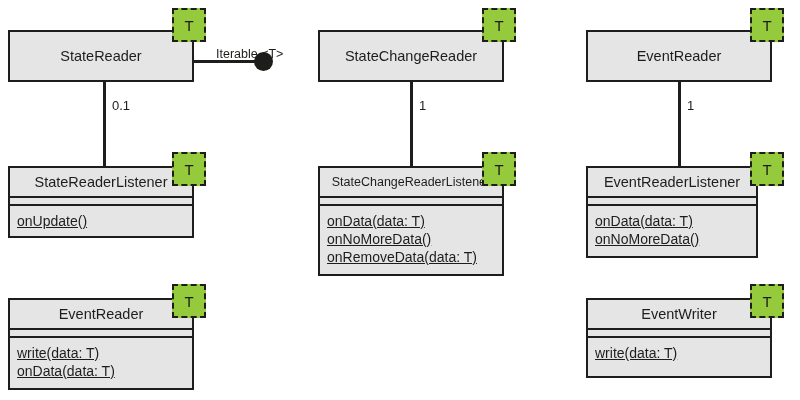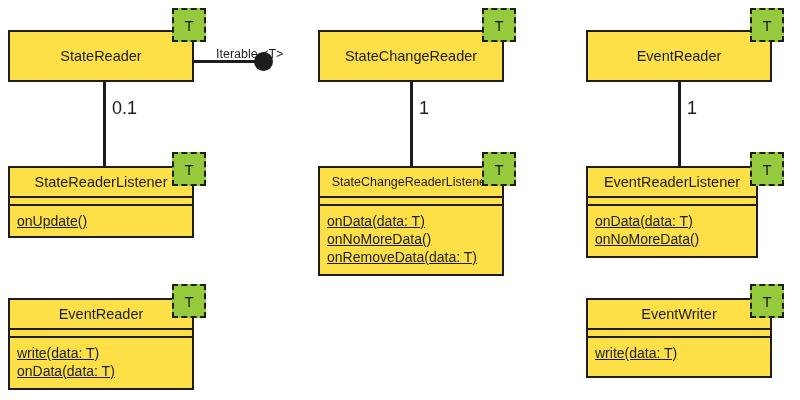--- a/index.html
+++ b/index.html
@@ -16,21 +16,21 @@
   #diagram {
     position: relative;
     width: 800px;
     height: 400px;
   }
 
   
   .uml-class {
     position: absolute;
     box-sizing: border-box;
-    background: #fde047;
+    background: #e5e5e5;
     border: 2px solid #1d1d1b;
     z-index: 3;
   }
   .uml-class .name-compartment {
     box-sizing: border-box;
     height: 30px;
     display: flex;
     align-items: center;
     justify-content: center;
     font-size: 14.5px;
@@ -81,21 +81,21 @@
   .assoc-line {
     position: absolute;
     background: #1d1d1b;
     z-index: 1;
   }
   .assoc-line.vert { width: 3px; }
   .assoc-line.horiz { height: 3px; }
 
   .assoc-label {
     position: absolute;
-    font-size: 18px;
+    font-size: 13px;
     color: #1d1d1b;
     white-space: nowrap;
     z-index: 5;
   }
 
   
   .lollipop-ball {
     position: absolute;
     width: 19px;
     height: 19px;

